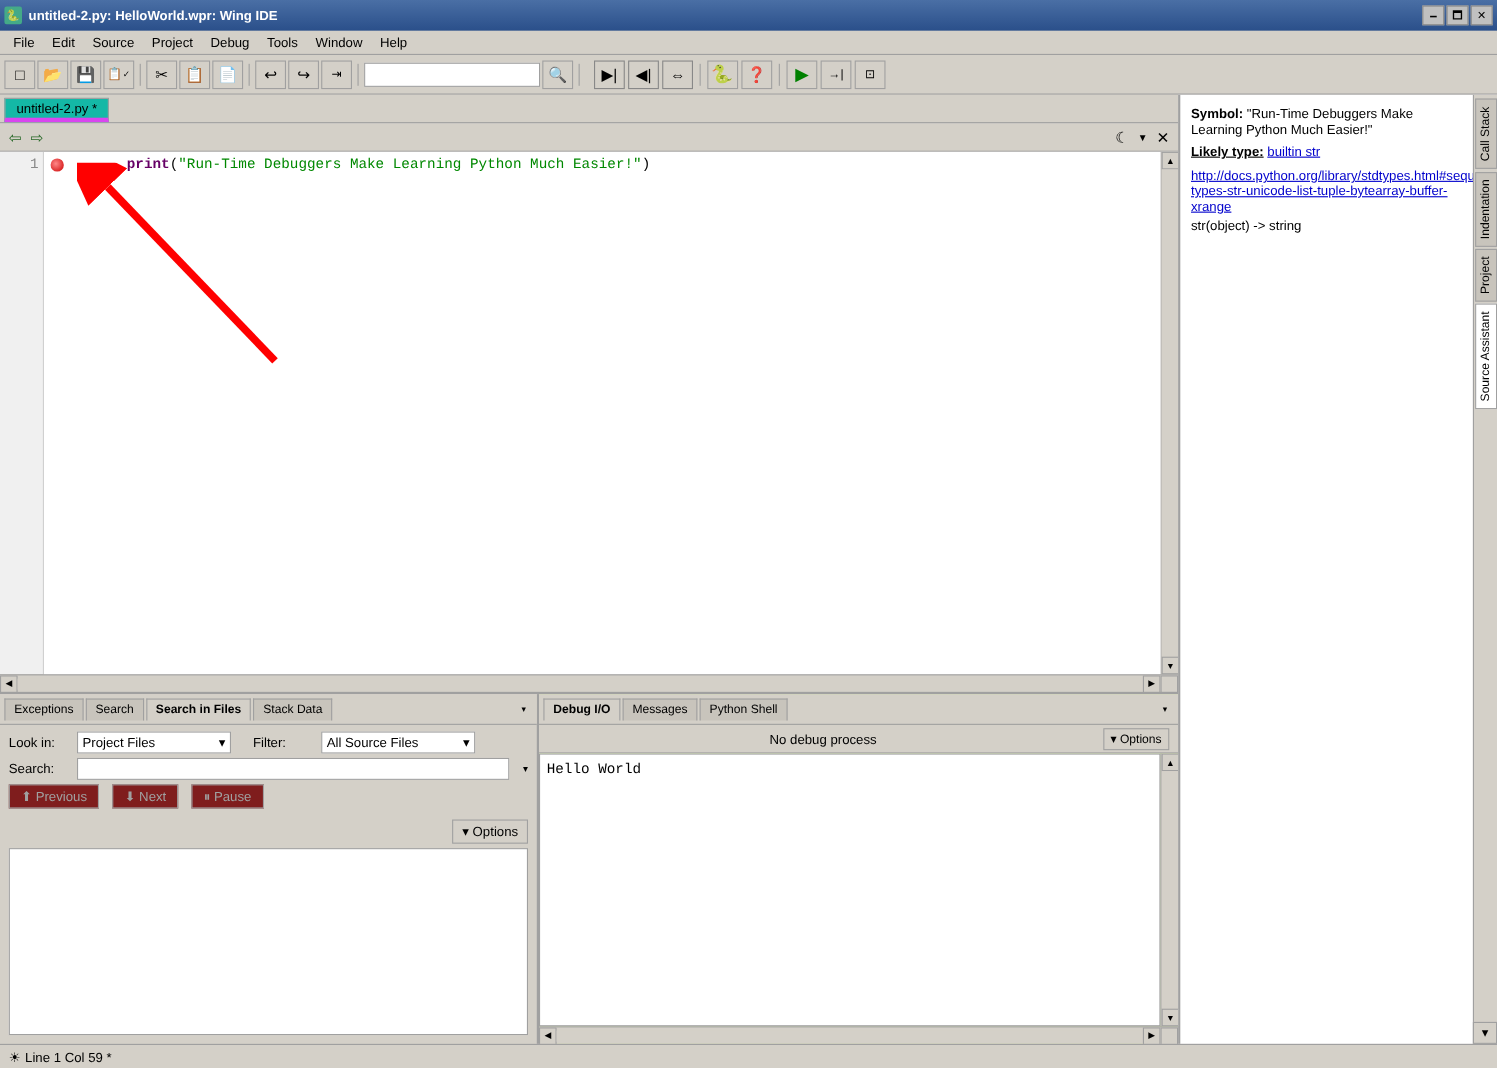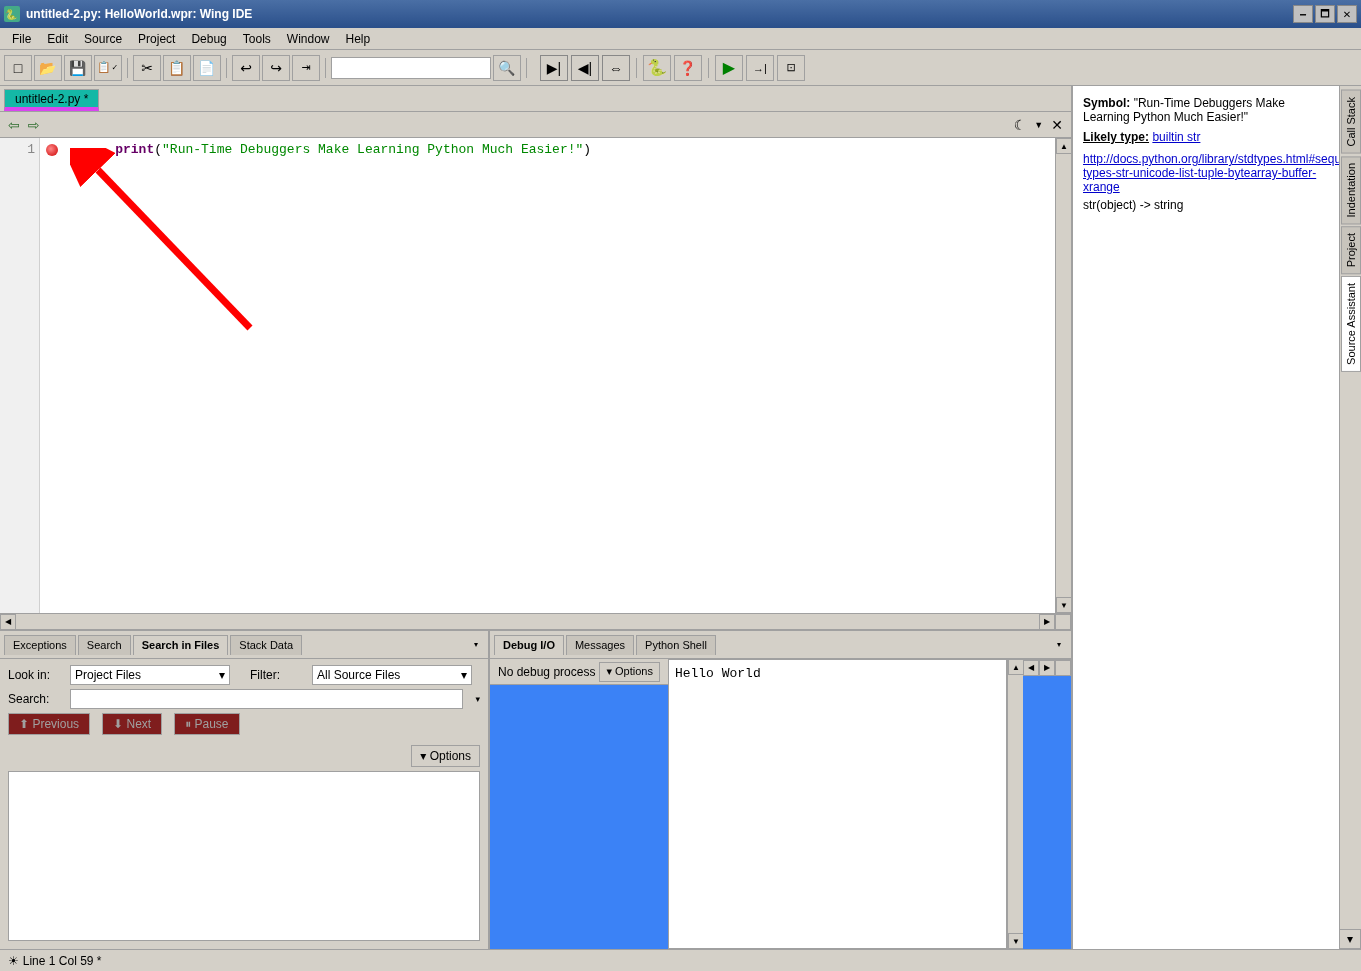--- a/index.html
+++ b/index.html
@@ -227,21 +227,21 @@
     #left-panel {
       width: 490px;
       background: #d4d0c8;
       border-right: 2px solid #a0a0a0;
       display: flex;
       flex-direction: column;
     }
 
     #right-panel {
       flex: 1;
-      background: #3b82f6;
+      background: #bef264;
       display: flex;
       flex-direction: column;
     }
 
     
     .panel-tabs {
       background: #d4d0c8;
       height: 28px;
       display: flex;
       align-items: center;
@@ -293,21 +293,21 @@
     }
     .search-input {
       flex: 1;
       height: 20px;
       border: 1px solid #a0a0a0;
       background: white;
       padding: 0 4px;
       font-size: 12px;
     }
     .search-dropdown {
-      width: 160px;
+      width: 140px;
       height: 20px;
       border: 1px solid #a0a0a0;
       background: white;
       display: flex;
       align-items: center;
       padding: 0 4px;
       justify-content: space-between;
       font-size: 12px;
     }
     .search-btn {
@@ -341,20 +341,21 @@
       flex: 1;
       background: white;
       border: 1px solid #a0a0a0;
       margin: 0 8px 8px;
       overflow: auto;
     }
 
     
     #debug-panel-content {
       display: flex;
+      flex-direction: column;
       flex: 1;
       overflow: hidden;
     }
 
     .debug-toolbar {
       height: 26px;
       background: #d4d0c8;
       border-bottom: 1px solid #a0a0a0;
       display: flex;
       align-items: center;

